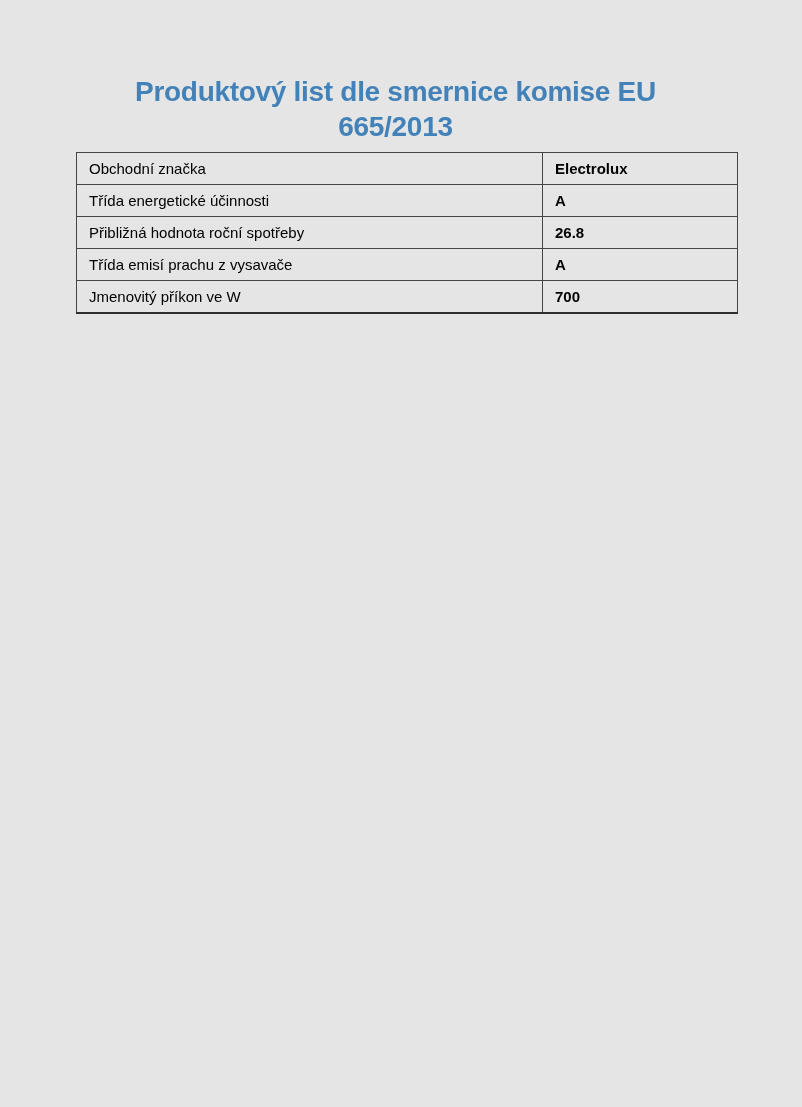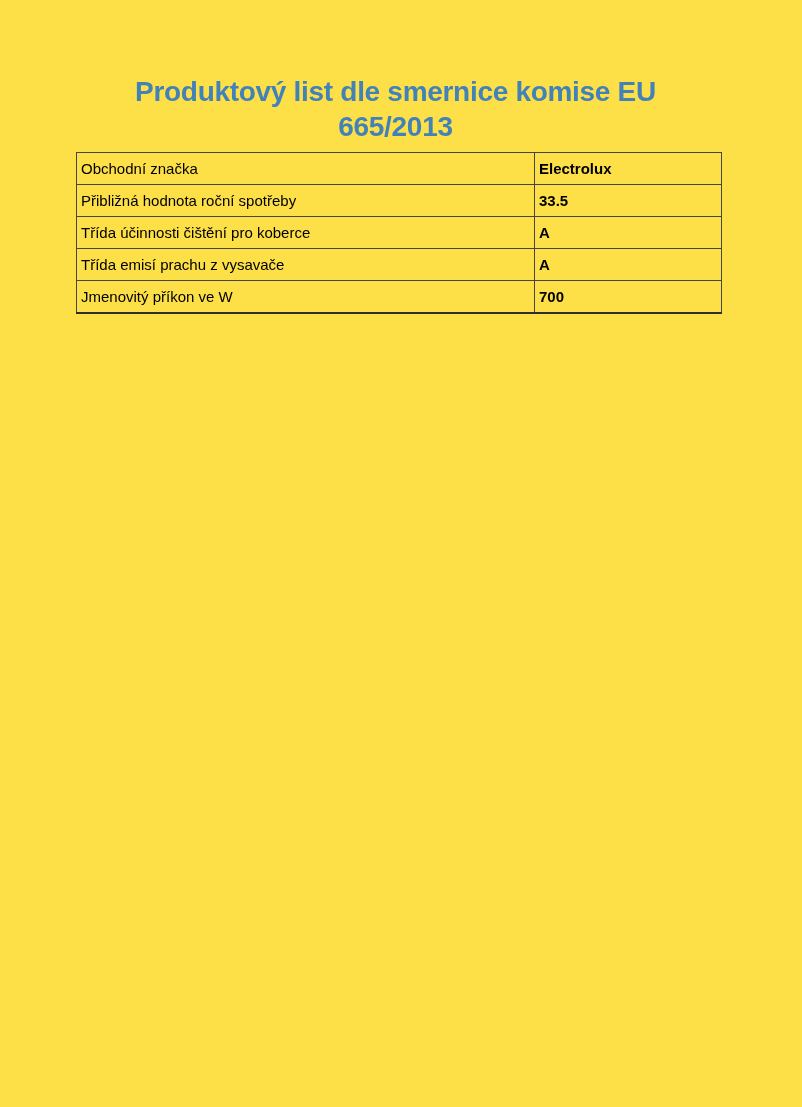--- a/index.html
+++ b/index.html
@@ -4,21 +4,21 @@
 <style>
   html, body {
     margin: 0;
     padding: 0;
     background: #ffffff;
   }
   .page {
     position: relative;
     width: 802px;
     height: 1107px;
-    background: #fde047;
+    background: #e5e5e5;
     font-family: "Liberation Sans", sans-serif;
     overflow: hidden;
   }
   .content {
     width: 639px;
     margin-left: 76px;
   }
   .doc-title {
     margin: 0;
     padding-top: 74px;
@@ -39,21 +39,21 @@
     margin-top: 8px;
     border: 1px solid #2e2e2e;
     border-bottom-width: 2px;
   }
   table.spec-table td {
     border: 1px solid #454545;
     height: 27px;
     font-size: 15px;
     line-height: 18px;
     color: #000000;
-    padding: 2px 2px 2px 4px;
+    padding: 2px 2px 2px 12px;
     vertical-align: middle;
     overflow: hidden;
     white-space: nowrap;
     margin-left: 7px;
   }
   td.col-label { width: 451px; }
   td.col-value { width: 180px; font-weight: bold; }
 </style>
 </head>
 <body>
@@ -66,26 +66,26 @@
       <span class="line">665/2013</span>
     </h1>
 
     <table class="spec-table">
       <tbody>
         <tr>
           <td class="col-label">Obchodní značka</td>
           <td class="col-value">Electrolux</td>
         </tr>
         <tr>
-          <td class="col-label">Přibližná hodnota roční spotřeby</td>
-          <td class="col-value">33.5</td>
+          <td class="col-label">Třída energetické účinnosti</td>
+          <td class="col-value">A</td>
         </tr>
         <tr>
-          <td class="col-label">Třída účinnosti čištění pro koberce</td>
-          <td class="col-value">A</td>
+          <td class="col-label">Přibližná hodnota roční spotřeby</td>
+          <td class="col-value">26.8</td>
         </tr>
         <tr>
           <td class="col-label">Třída emisí prachu z vysavače</td>
           <td class="col-value">A</td>
         </tr>
         <tr>
           <td class="col-label">Jmenovitý příkon ve W</td>
           <td class="col-value">700</td>
         </tr>
       </tbody>

